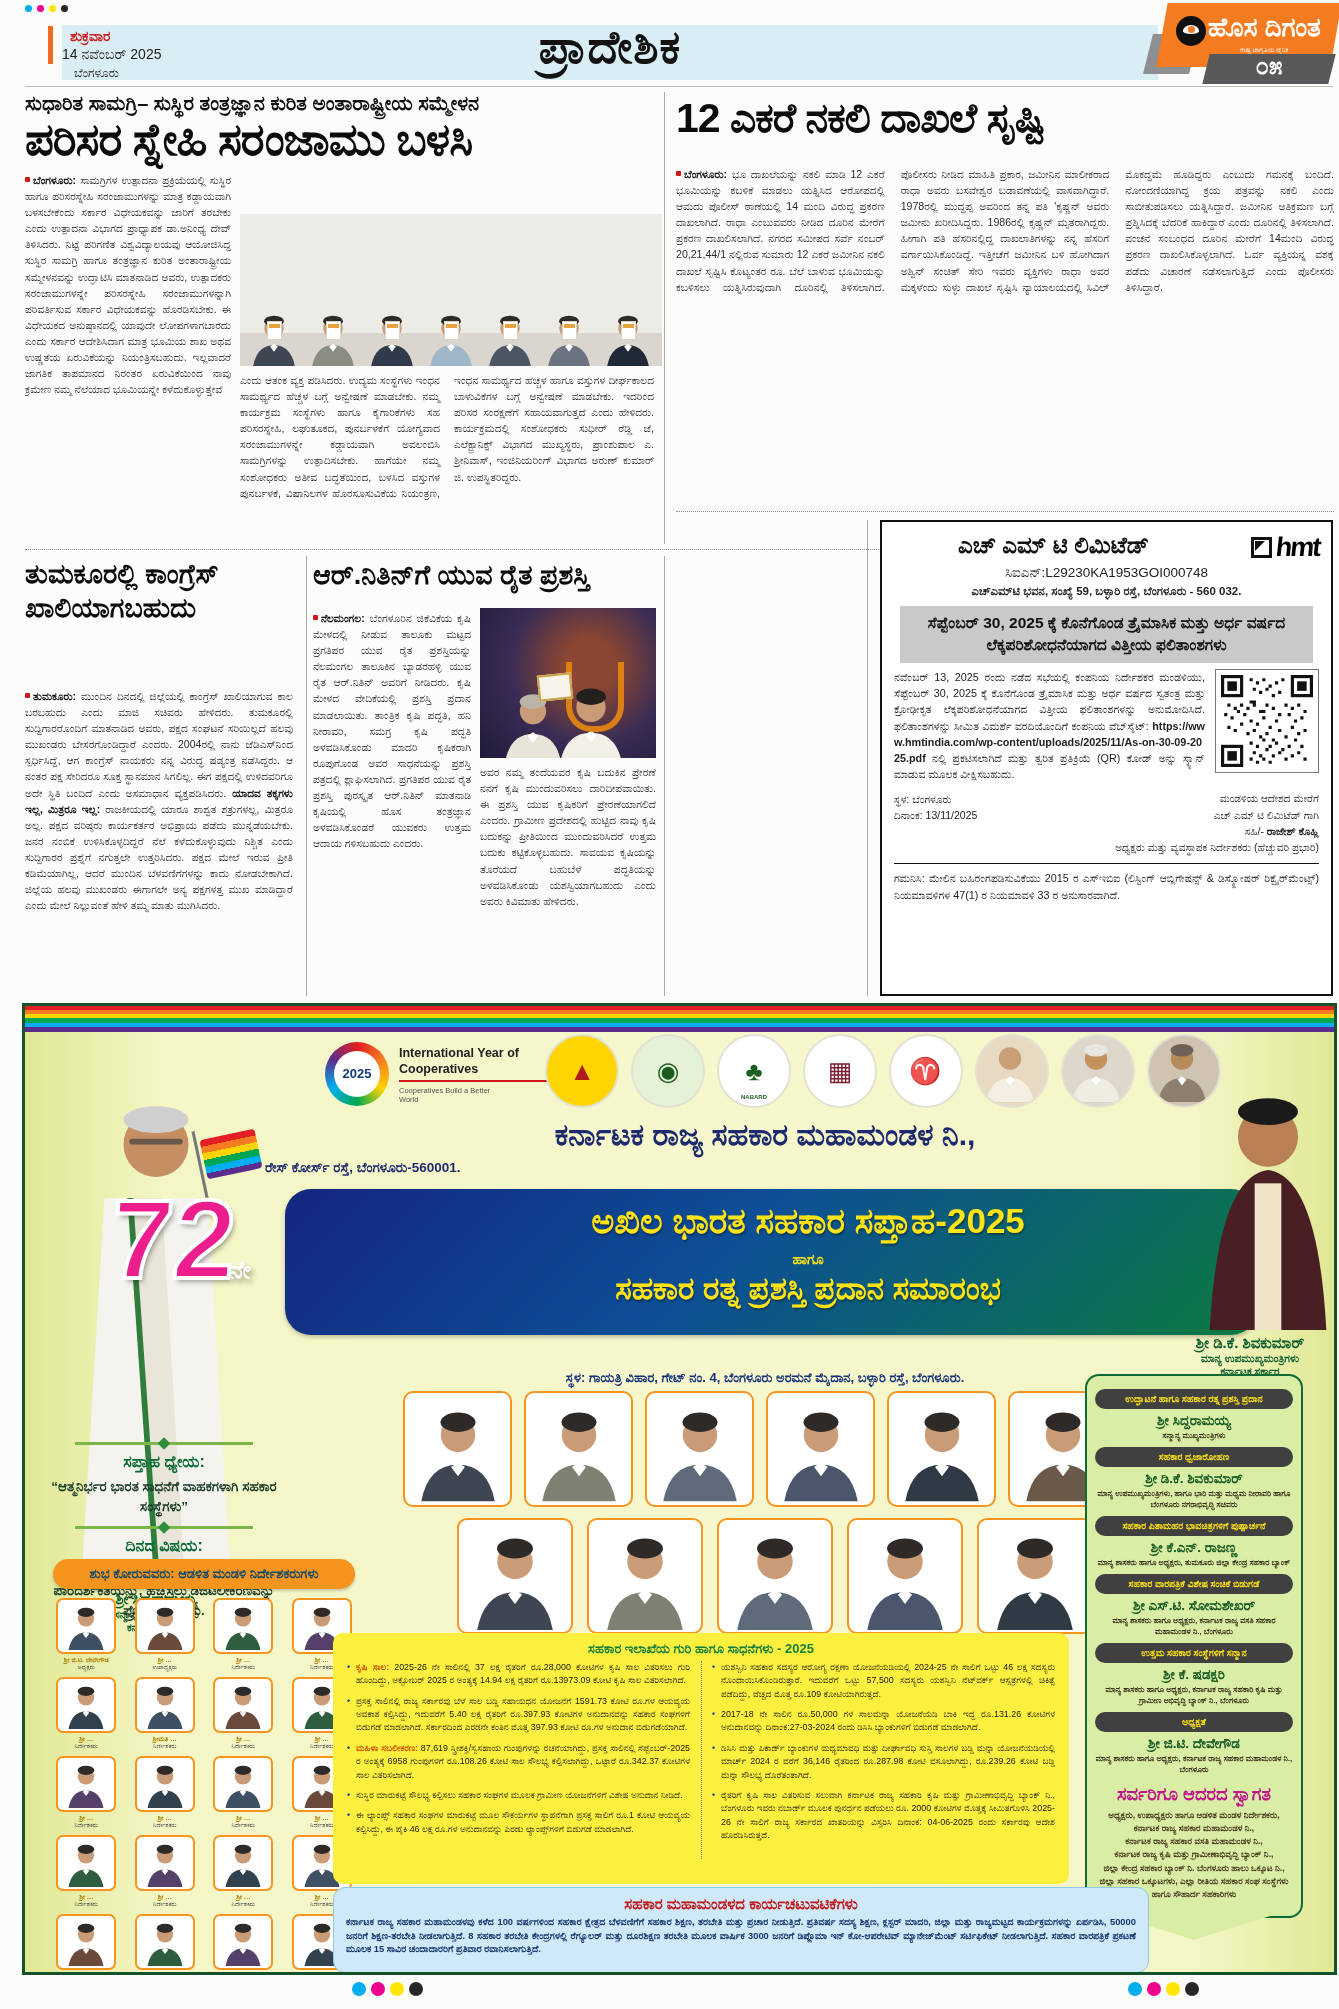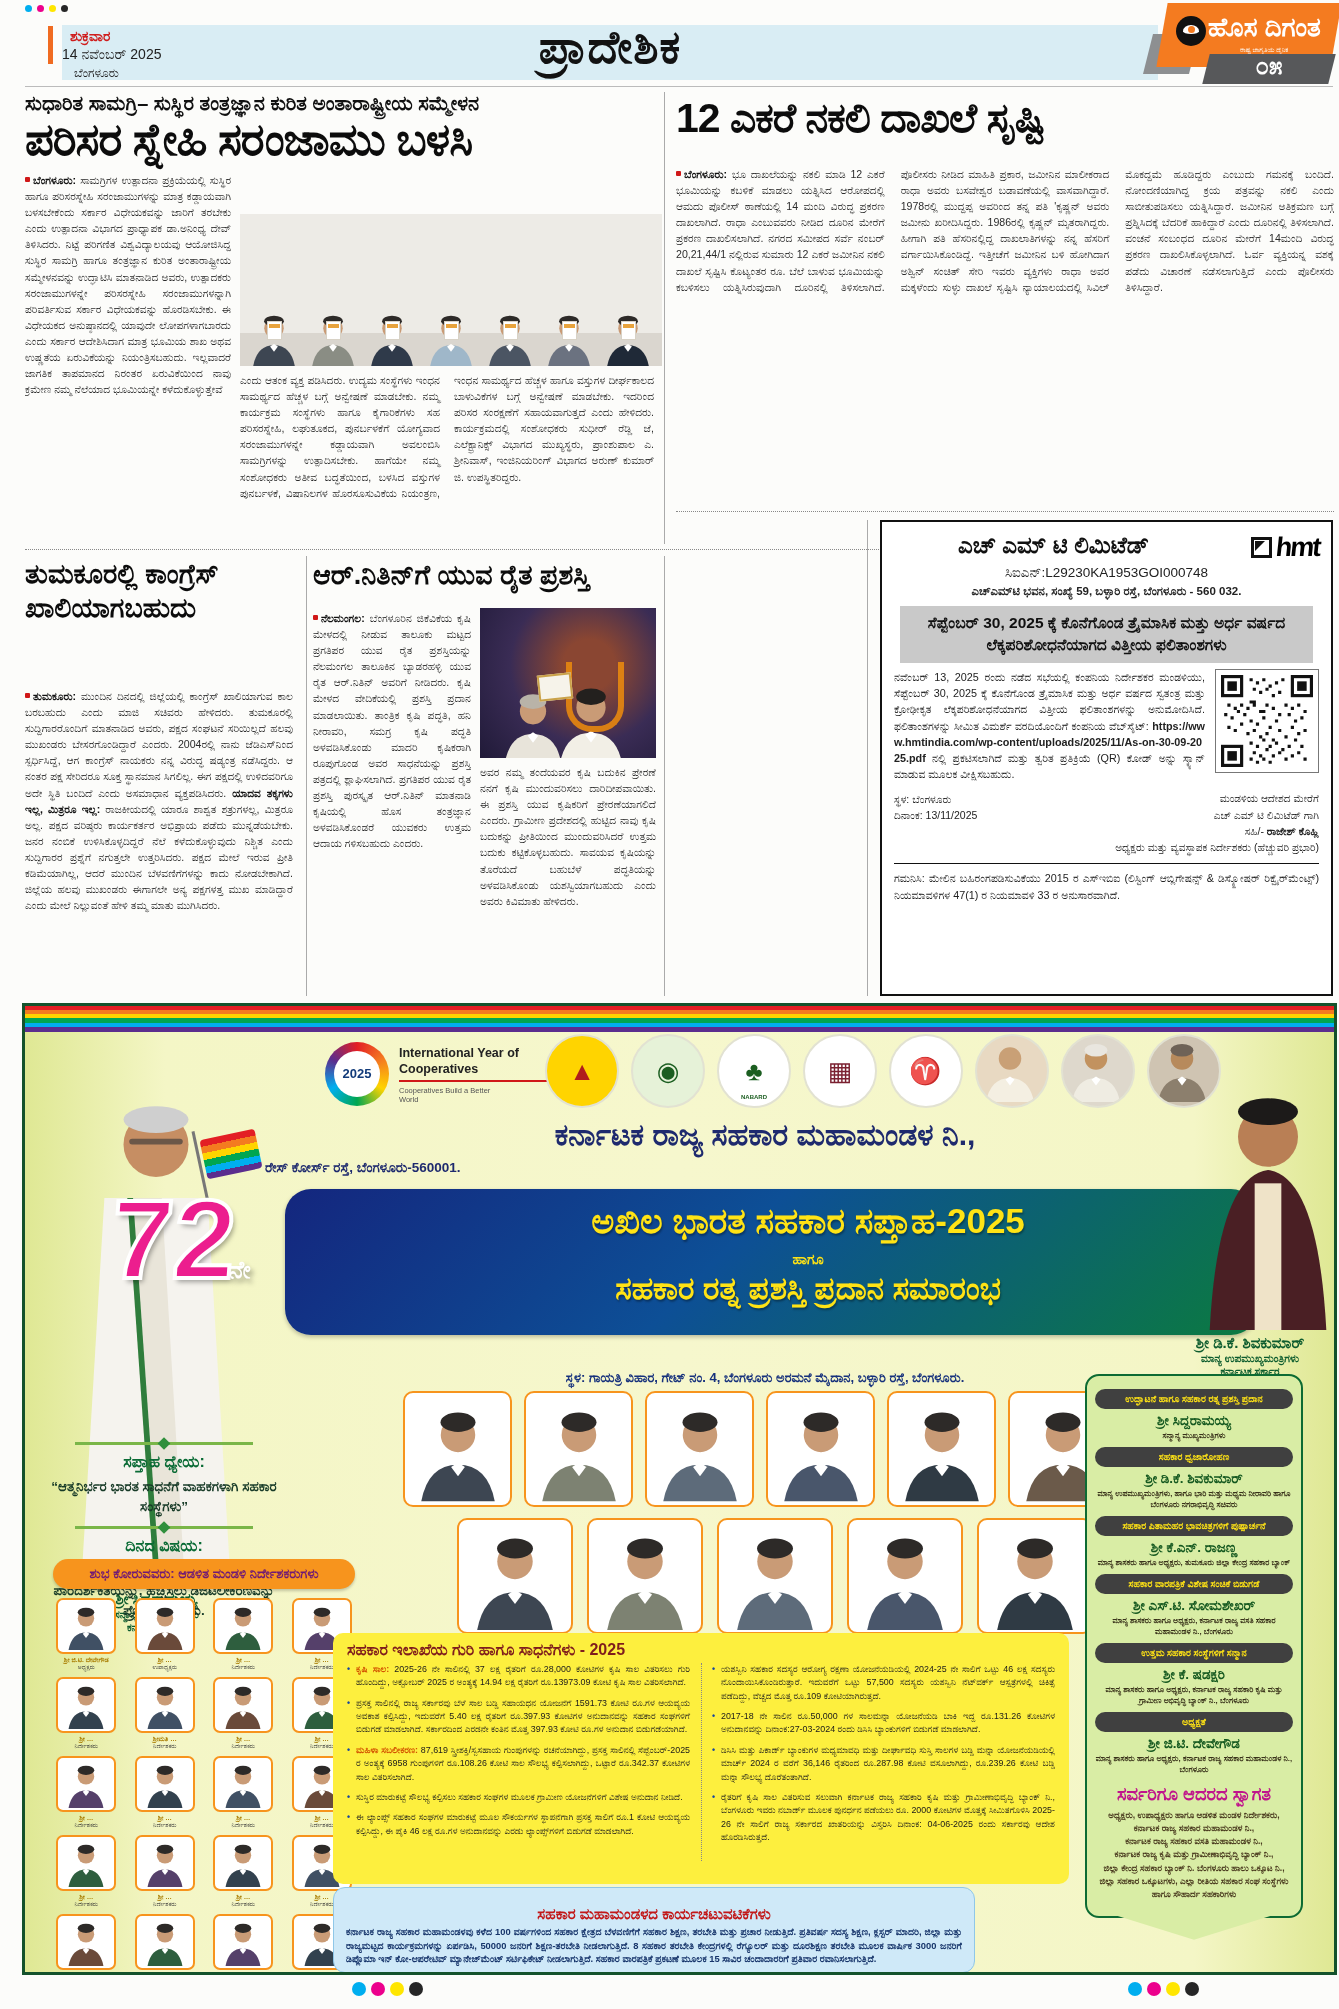--- a/index.html
+++ b/index.html
@@ -119,38 +119,38 @@
   .dig:nth-child(6n+4){--coat:#49566b;} .dig:nth-child(6n+5){--coat:#2f3a44;} .dig:nth-child(6n+6){--coat:#6b5a4a;}
   
   .panel{position:absolute;left:1060px;top:368px;width:218px;background:#d9eda5;border:2.5px solid #0d6b33;border-radius:14px;padding:8px 8px 14px;box-sizing:border-box;}
   .panel::after{content:"";position:absolute;left:30px;right:30px;bottom:-24px;height:24px;background:#d9eda5;clip-path:polygon(0 0,100% 0,50% 100%);}
   .pill{background:#404040;color:#ffe315;font-size:9.3px;font-weight:bold;text-align:center;border-radius:10px;padding:4px 6px;margin:5px auto 4px;line-height:1.3;}
   .pname{font-size:13.5px;font-weight:900;color:#14581f;text-align:center;}
   .pdesc{font-size:7.8px;color:#39321a;font-weight:bold;text-align:center;line-height:1.4;margin:2px 0 2px;}
   .welcome-title{font-size:18px;font-weight:900;color:#c0148c;text-align:center;margin:8px 0 4px;}
   .wline{font-size:8.6px;font-weight:bold;color:#4a3b1f;text-align:center;line-height:1.55;}
   
-  .ww-pill{position:absolute;left:28px;top:553px;width:302px;height:30px;background:#f7941d;border-radius:15px;color:#701a75;font-size:13px;font-weight:bold;text-align:center;line-height:30px;box-shadow:0 2px 3px rgba(0,0,0,.2);}
+  .ww-pill{position:absolute;left:28px;top:553px;width:302px;height:30px;background:#f7941d;border-radius:15px;color:#0c4a6e;font-size:13px;font-weight:bold;text-align:center;line-height:30px;box-shadow:0 2px 3px rgba(0,0,0,.2);}
   .dirgrid{position:absolute;left:24px;top:592px;width:310px;display:grid;grid-template-columns:repeat(4,1fr);gap:6px 4px;}
   .dir{text-align:center;}
   .dir .ph{width:56px;height:52px;margin:0 auto;background:#fff;border:2px solid #f7941d;border-radius:7px;overflow:hidden;position:relative;}
   .dir .ph svg{position:absolute;left:50%;top:2px;transform:translateX(-50%);}
   .dir:nth-child(5n+1){--coat:#405064;} .dir:nth-child(5n+2){--coat:#6a4a3a;} .dir:nth-child(5n+3){--coat:#2e5e3e;}
   .dir:nth-child(5n+4){--coat:#55406a;} .dir:nth-child(5n+5){--coat:#32414e;}
   .dir .nm{font-size:6.6px;font-weight:bold;color:#a97d00;margin-top:2px;}
   .dir .rl{font-size:6px;color:#333;}
   
   .ach{position:absolute;left:308px;top:627px;width:736px;height:251px;background:#fdef3e;border-radius:10px;padding:8px 14px;box-sizing:border-box;overflow:hidden;}
-  .ach-title{text-align:left;font-size:16px;font-weight:900;color:#7f1d1d;margin-bottom:4px;}
+  .ach-title{text-align:center;font-size:13px;font-weight:900;color:#15803d;margin-bottom:4px;}
   .ach-cols{column-count:2;column-gap:22px;column-rule:1px dotted #888;height:198px;overflow:hidden;}
   .ach-li{font-size:8.9px;line-height:1.5;text-align:justify;color:#1a1a1a;margin:0 0 7px;break-inside:avoid-column;position:relative;padding-left:9px;}
   .ach-li::before{content:"•";position:absolute;left:0;top:0;color:#1646a0;font-weight:bold;}
   .ach-lead{font-weight:900;color:#d35400;}
   
-  .act{position:absolute;left:308px;top:881px;width:642px;height:86px;background:#cfe9f8;border:1.5px solid #8fc7e8;border-radius:12px;padding:17px 12px;box-sizing:border-box;}
+  .act{position:absolute;left:308px;top:881px;width:816px;height:86px;background:#cfe9f8;border:1.5px solid #8fc7e8;border-radius:12px;padding:7px 12px;box-sizing:border-box;}
   .act-title{text-align:center;font-size:15px;font-weight:900;color:#c21718;margin-bottom:2px;}
   .act-body{font-size:9.4px;font-weight:bold;line-height:1.45;text-align:justify;color:#17356b;}
   
   .cm-photo{position:absolute;left:45px;top:70px;width:172px;height:508px;}
   .dcm-photo{position:absolute;left:1168px;top:72px;width:150px;height:252px;}
   .person-cap{position:absolute;text-align:center;}
   .person-cap .n{font-size:15px;font-weight:900;color:#0d5c2e;}
   .person-cap .r{font-size:10.5px;font-weight:bold;color:#0d5c2e;}
   .cap-left{left:14px;top:584px;width:235px;}
   .cap-right{left:1135px;top:328px;width:180px;}

